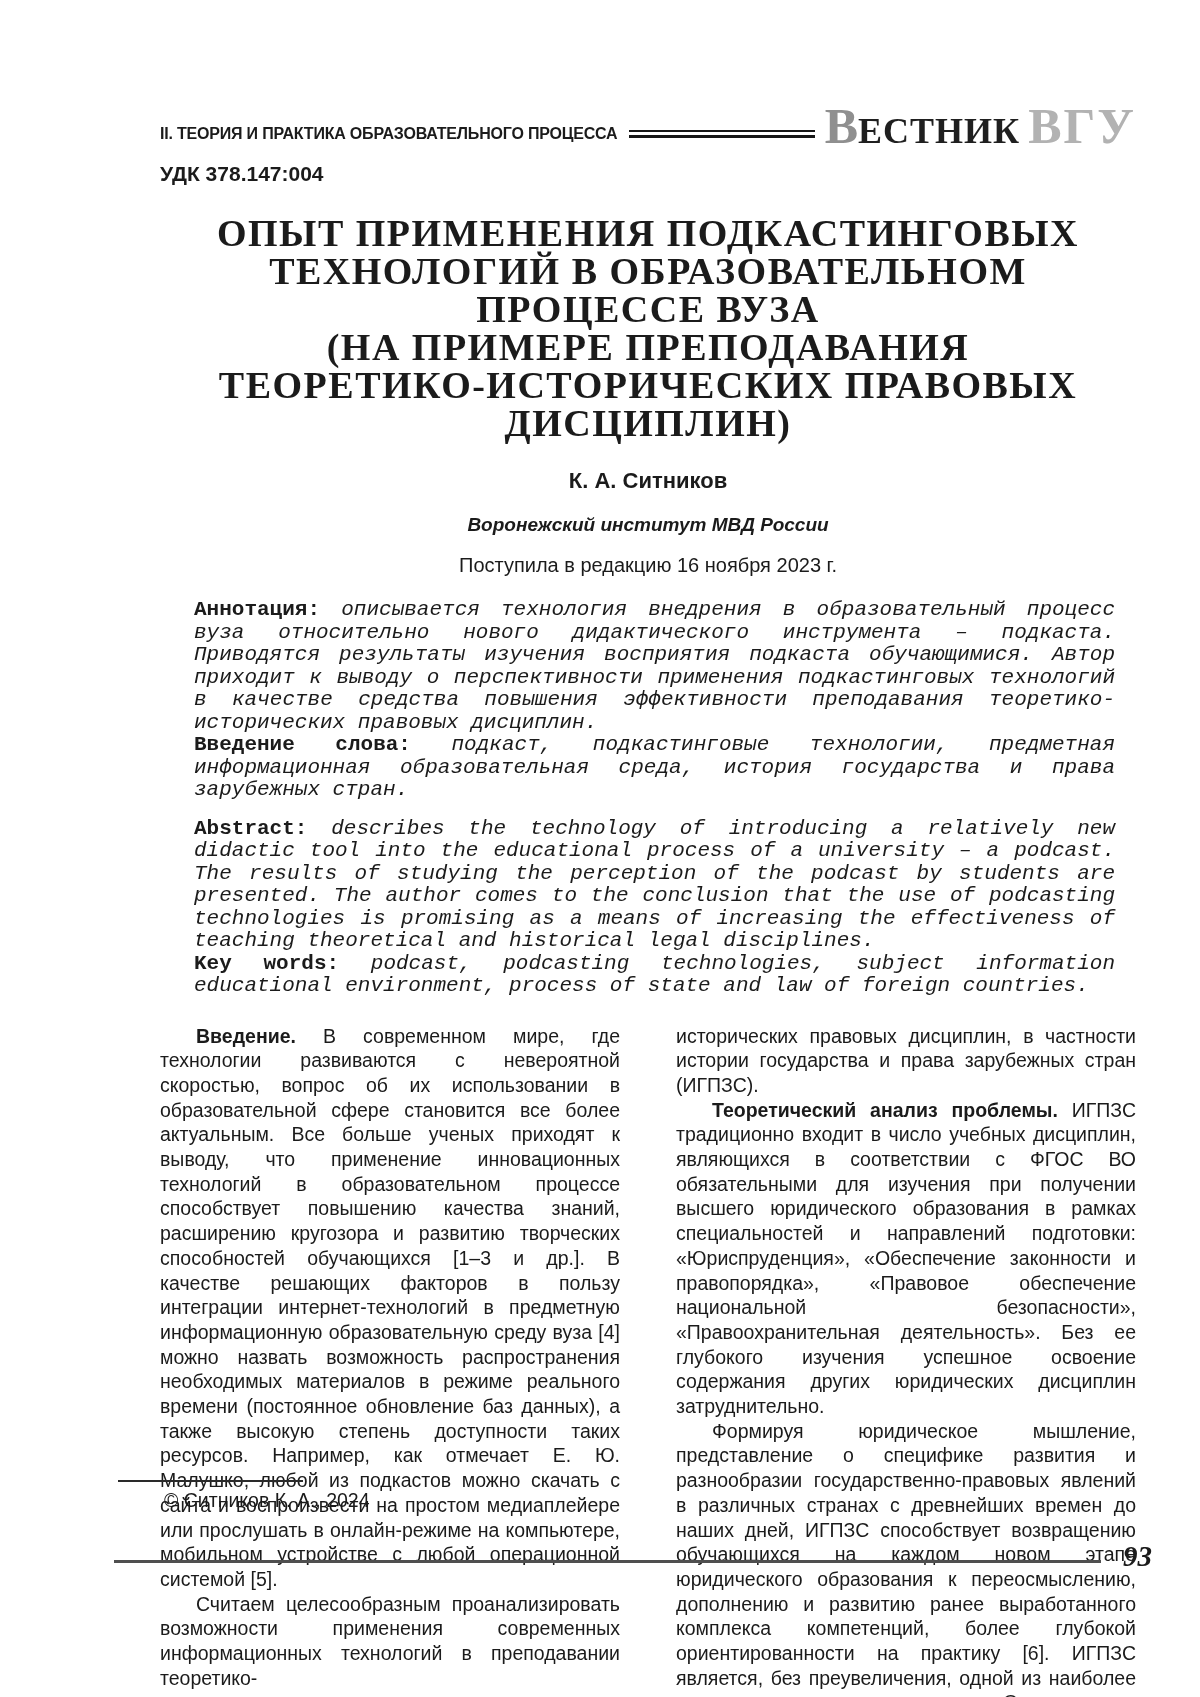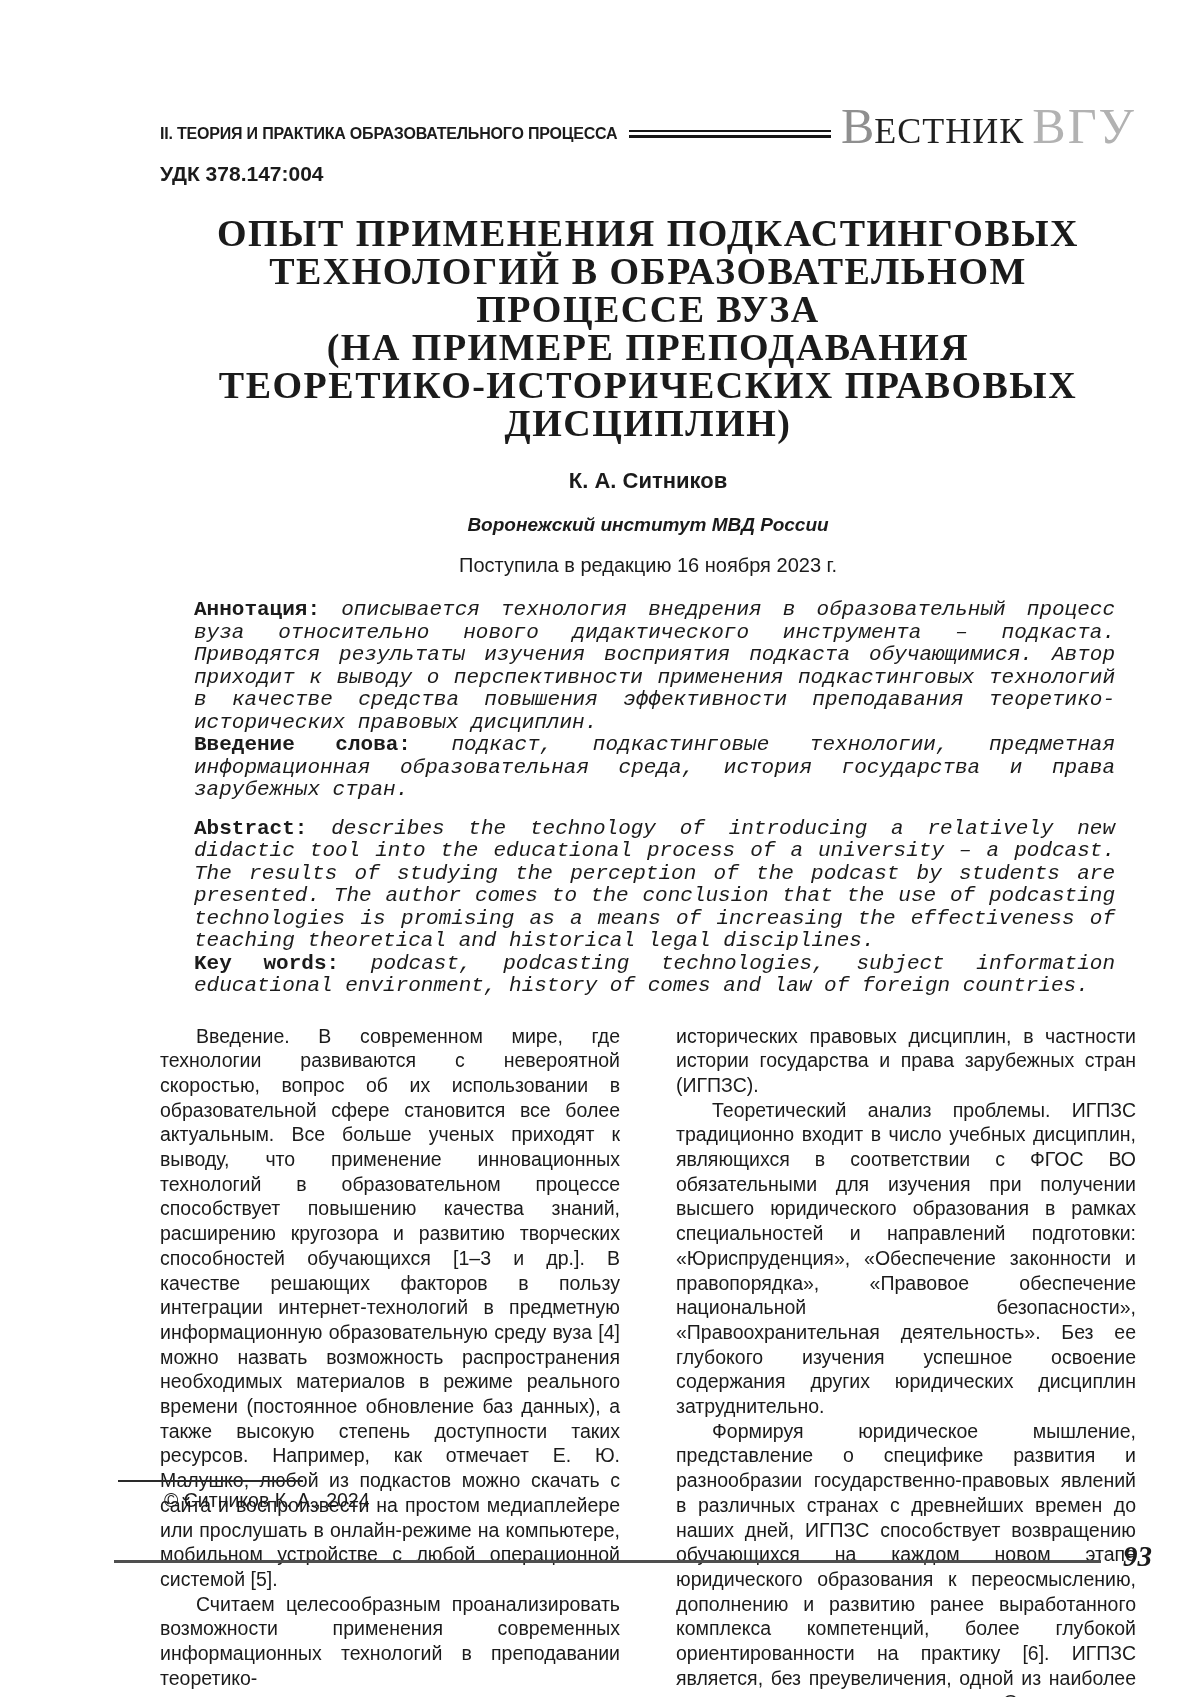--- a/index.html
+++ b/index.html
@@ -19,21 +19,21 @@
   .masthead{display:flex;align-items:flex-end;}
   .section-title{
     font-size:16px;font-weight:bold;letter-spacing:-0.2px;
     white-space:nowrap;padding-bottom:3px;
   }
   .masthead-rule{
     flex:1;height:3px;margin:0 10px 8px 12px;
     border-top:2px solid #161616;border-bottom:3px solid #161616;
   }
   .journal-logo{
-    font-family:"Liberation Serif",serif;font-weight:normal;
+    font-family:"Liberation Serif",serif;font-weight:bold;
     white-space:nowrap;line-height:0.8;
   }
   .logo-initial{font-size:50px;color:#8f8f8f;}
   .logo-rest{font-size:36px;color:#1f1f1f;letter-spacing:1px;}
   .logo-abbr{font-size:50px;color:#b2b2b2;letter-spacing:2px;margin-left:8px;}
 
   
   .udc{margin-top:16px;font-size:21px;font-weight:bold;}
   .article-title{
     margin-top:28px;text-align:center;
@@ -55,21 +55,21 @@
   .abs-label{font-weight:bold;font-style:normal;}
 
   
   .article-body{
     margin-top:26px;display:flex;gap:56px;
     font-size:19.5px;line-height:24.7px;text-align:justify;
   }
   .col{flex:1;min-width:0;}
   .col p{margin:0;}
   .col p.indent{text-indent:36px;}
-  .lead{font-weight:normal;}
+  .lead{font-weight:bold;}
 
   
   .footnote{position:absolute;left:112px;top:1480px;font-size:19.5px;}
   .footnote-rule{width:185px;margin-left:6px;border-top:2px solid #2a2a2a;}
   .copyright{margin-top:7px;margin-left:52px;text-align:right;}
 
   
   .footer{position:absolute;left:112px;right:96px;top:1542px;display:flex;align-items:flex-end;font-style:italic;}
   .footer-rule{flex:1;height:3px;background:#4f4f4f;margin:0 22px 8px 2px;}
   .page-number{
@@ -115,21 +115,21 @@
       </p>
     </div>
 
     <div class="abstract en">
       <p>
         <span class="abs-label">Abstract:</span>
         <span>describes the technology of introducing a relatively new didactic tool into the educational process of a university – a podcast. The results of studying the perception of the podcast by students are presented. The author comes to the conclusion that the use of podcasting technologies is promising as a means of increasing the effectiveness of teaching theoretical and historical legal disciplines.</span>
       </p>
       <p>
         <span class="abs-label">Key words:</span>
-        <span>podcast, podcasting technologies, subject information educational environment, history of comes and law of foreign countries.</span>
+        <span>podcast, podcasting technologies, subject information educational environment, process of state and law of foreign countries.</span>
       </p>
     </div>
 
     <div class="article-body">
       <div class="col">
         <p class="indent">
           <b class="lead">Введение.</b>
           <span>В современном мире, где технологии развиваются с невероятной скоростью, вопрос об их использовании в образовательной сфере становится все более актуальным. Все больше ученых приходят к выводу, что применение инновационных технологий в образовательном процессе способствует повышению качества знаний, расширению кругозора и развитию творческих способностей обучающихся [1–3 и др.]. В качестве решающих факторов в пользу интеграции интернет-технологий в предметную информационную образовательную среду вуза [4] можно назвать возможность распространения необходимых материалов в режиме реального времени (постоянное обновление баз данных), а также высокую степень доступности таких ресурсов. Например, как отмечает Е. Ю. Малушко, любой из подкастов можно скачать с сайта и воспроизвести на простом медиаплейере или прослушать в онлайн-режиме на компьютере, мобильном устройстве с любой операционной системой [5].</span>
         </p>
         <p class="indent">

